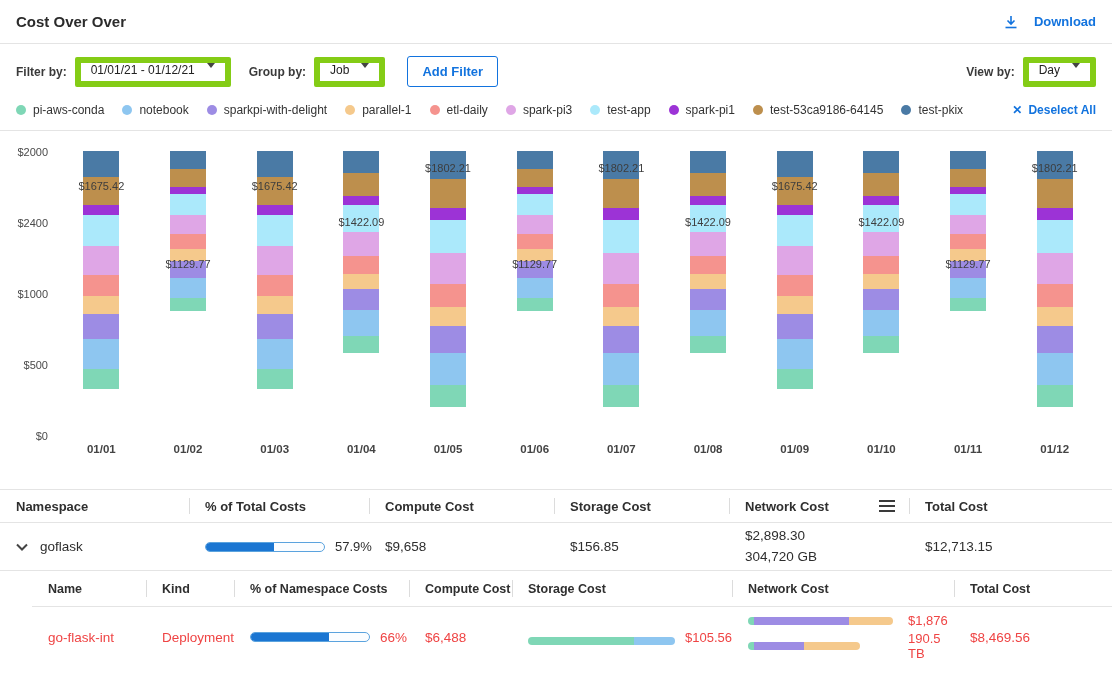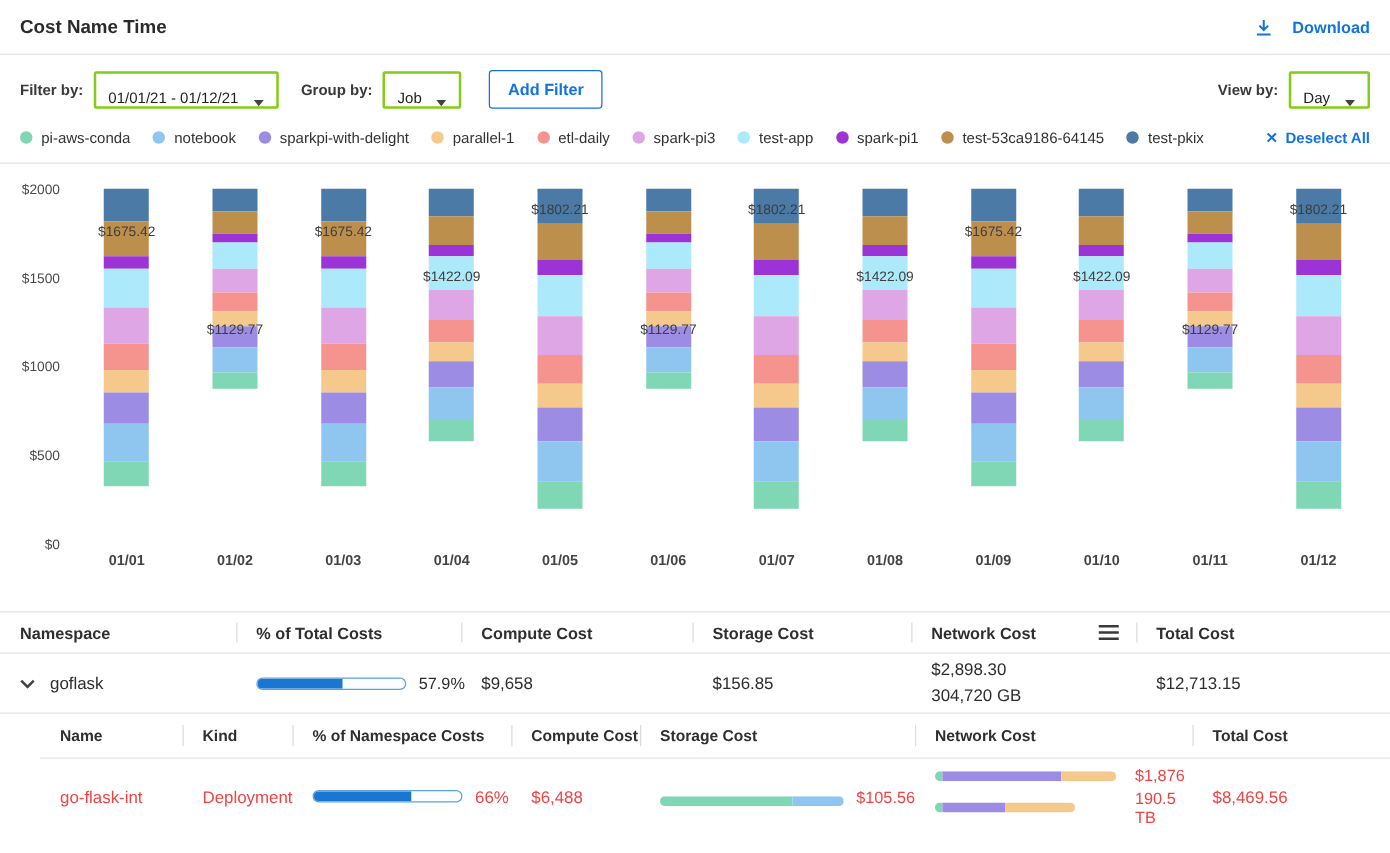--- a/index.html
+++ b/index.html
@@ -7,22 +7,22 @@
     font-family: "Liberation Sans", sans-serif; color: #333; }
 
   .topbar { display: flex; justify-content: space-between; align-items: center;
     height: 44px; padding: 0 16px; border-bottom: 1px solid #e4e4e4; }
   .title { font-size: 15px; font-weight: 700; color: #2b2b2b; }
   .download { display: flex; align-items: center; gap: 16px; color: #1273de;
     font-weight: 700; font-size: 13px; cursor: pointer; }
 
   .filter-row { display: flex; align-items: center; padding: 12px 16px 10px 16px; }
   .lbl { font-size: 12px; font-weight: 700; color: #3a3a3a; white-space: nowrap; }
-  .select { height: 30px; border: 2px solid #84cc16; border-radius: 2px; background: #fff;
-    display: flex; align-items: flex-end; gap: 12px; padding: 0 10px; font-size: 12px;
+  .select { height: 30px; border: 6px solid #84cc16; border-radius: 2px; background: #fff;
+    display: flex; align-items: flex-start; gap: 12px; padding: 0 10px; font-size: 12px;
     color: #222; cursor: pointer; white-space: nowrap; }
   .caret { width: 0; height: 0; border-left: 4px solid transparent;
     border-right: 4px solid transparent; border-top: 5px solid #444; }
   .ml8 { margin-left: 8px; } .ml18 { margin-left: 18px; }
   .btn-add { margin-left: 22px; border: 1px solid #1273de; color: #1273de; background: #fff;
     font-family: inherit; font-weight: 700; font-size: 13px; padding: 7px 14px;
     border-radius: 3px; cursor: pointer; }
   .spacer { flex: 1; }
 
   .legend-row { display: flex; align-items: center; padding: 6px 16px 13px 16px;
@@ -90,21 +90,21 @@
   .net-bar-cost { width: 145px; }
   .net-bar-vol { width: 112px; }
   .net-line { display: flex; align-items: center; gap: 8px; margin: 3px 0; font-size: 13px; }
 </style>
 </head>
 <body>
 
 <div class="app">
 
   <div class="topbar">
-    <div class="title">Cost Name Time</div>
+    <div class="title">Cost Over Over</div>
     <div class="download">
       <svg width="14" height="14" viewBox="0 0 14 14">
         <path d="M7 1v8M3.5 5.5L7 9l3.5-3.5" stroke="#1273de" stroke-width="1.6" fill="none"></path>
         <path d="M1.5 12.5h11" stroke="#1273de" stroke-width="1.6"></path>
       </svg>
       <span>Download</span>
     </div>
   </div>
 
   <div class="filter-row">
@@ -175,21 +175,21 @@
       <span>Deselect All</span>
     </div>
   </div>
 
   <div class="chart-section">
     <div class="chart-inner">
       <div class="y-axis" id="y-axis">
           <span class="ytick" style="bottom: -7px;">$0</span>
           <span class="ytick" style="bottom: 64px;">$500</span>
           <span class="ytick" style="bottom: 135px;">$1000</span>
-          <span class="ytick" style="bottom: 206px;">$1500</span>
+          <span class="ytick" style="bottom: 206px;">$2400</span>
           <span class="ytick" style="bottom: 277px;">$2000</span>
         </div>
       <div class="plot" id="plot">
           <div class="bar-col">
             <div class="bar-total" style="bottom: 242.91px;">$1675.42</div>
             <div class="bar-stack">
               <div class="bar-seg" style="height: 26.2px; background: rgb(74, 122, 165);"></div>
               <div class="bar-seg" style="height: 27.4px; background: rgb(189, 143, 77);"></div>
               <div class="bar-seg" style="height: 10.7px; background: rgb(156, 51, 214);"></div>
               <div class="bar-seg" style="height: 30.9px; background: rgb(171, 233, 251);"></div>

